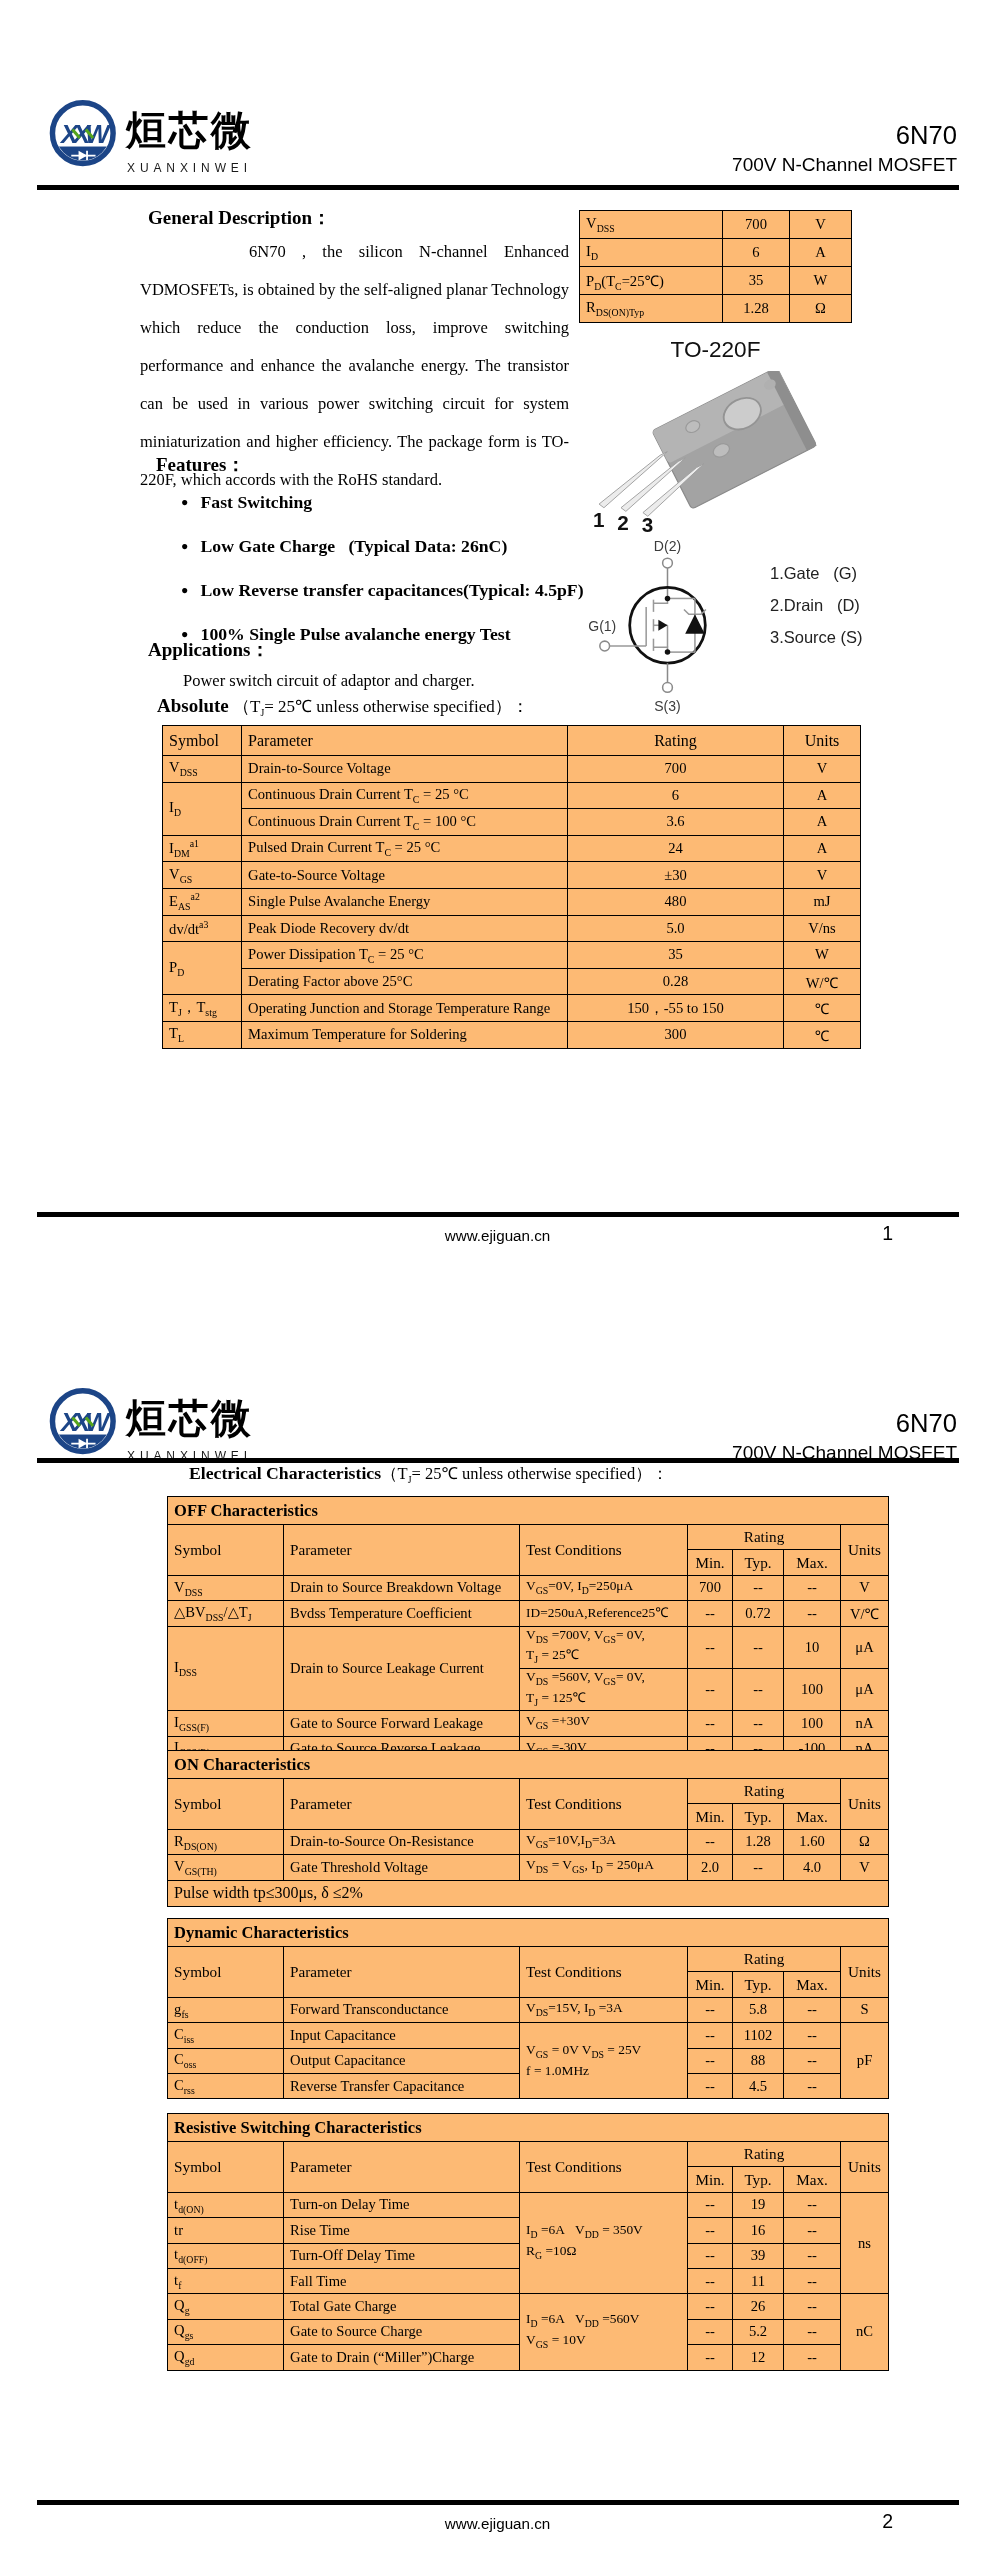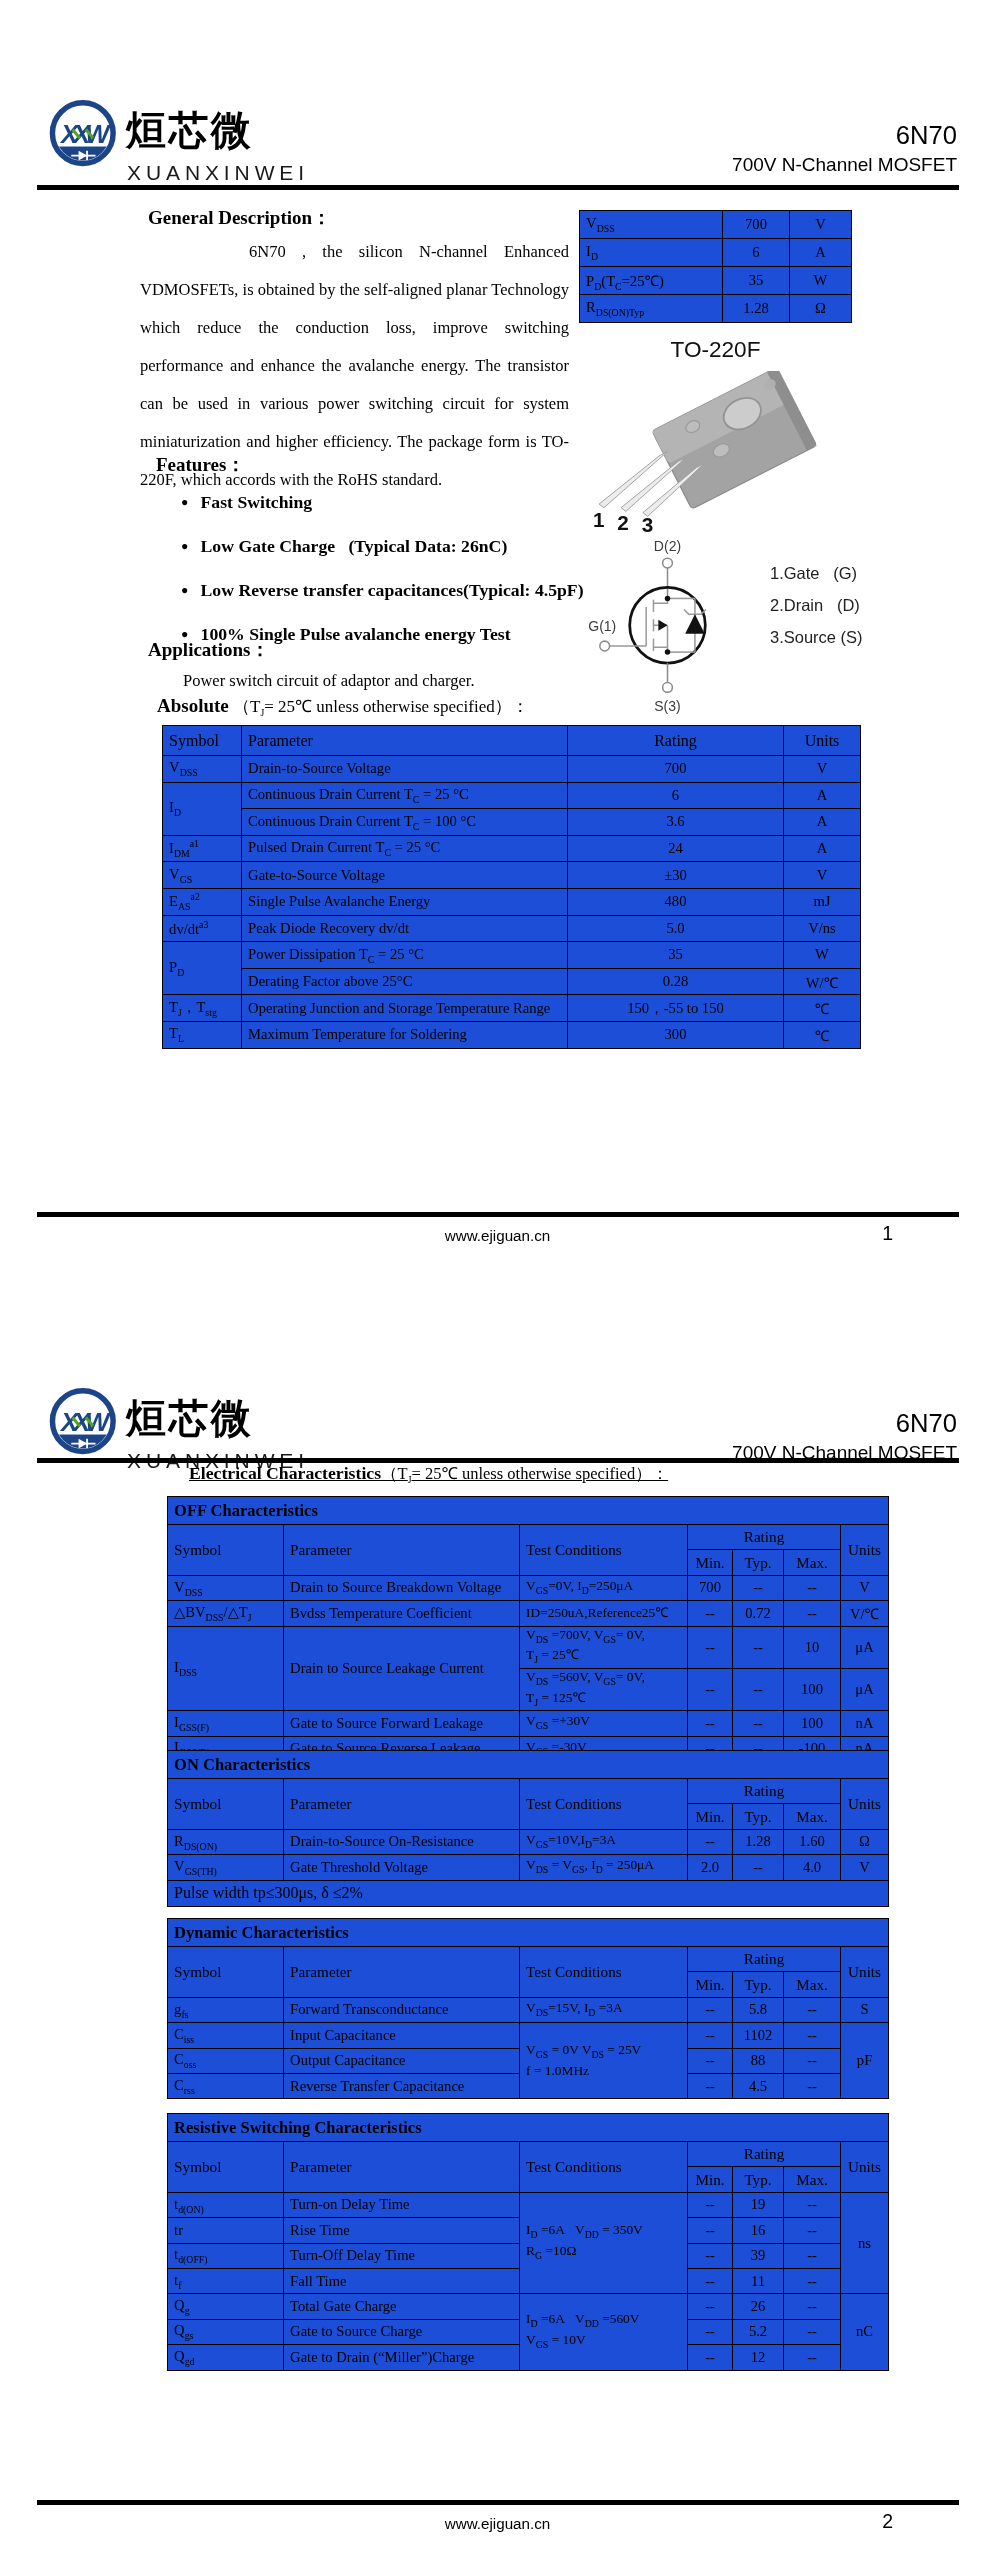--- a/index.html
+++ b/index.html
@@ -4,60 +4,60 @@
 <style>
   html,body{margin:0;padding:0;background:#ffffff;}
   body{width:995px;height:2576px;position:relative;font-family:"Liberation Serif",serif;color:#000;}
   .page{position:absolute;left:0;width:995px;height:1288px;background:#fff;overflow:hidden;}
   #page1{top:0;} #page2{top:1288px;}
 
   
   .logo-wrap{position:absolute;left:48px;top:98px;width:342px;height:104px;}
   .logo-svg{position:absolute;left:0;top:0;}
   .brand-cn{position:absolute;left:78px;top:4.9px;font-family:"DejaVu Sans",sans-serif;font-weight:bold;font-size:40px;letter-spacing:2.4px;color:#000;}
-  .brand-en{position:absolute;left:79px;top:63px;font-family:"Liberation Sans",sans-serif;font-size:21px;letter-spacing:4.9px;color:#1a1a1a;}
+  .brand-en{position:absolute;left:79px;top:63px;font-family:"Liberation Sans",sans-serif;font-size:12px;letter-spacing:4.9px;color:#1a1a1a;}
   .part-no{position:absolute;right:38px;top:121px;font-family:"Liberation Sans",sans-serif;font-size:25.6px;color:#000;}
   .subtitle{position:absolute;right:38px;top:154px;font-family:"Liberation Sans",sans-serif;font-size:19px;color:#000;}
   .hrule{position:absolute;left:37px;width:922px;height:4.9px;background:#000;top:185px;}
 
   
   .frule{position:absolute;left:37px;width:922px;height:4.9px;background:#000;top:1212px;}
   .fsite{position:absolute;left:0;width:995px;top:1227px;text-align:center;font-family:"Liberation Sans",sans-serif;font-size:15.2px;}
   .fpage{position:absolute;right:102px;top:1222px;font-family:"Liberation Sans",sans-serif;font-size:19.5px;}
 
   
   .sec-title{position:absolute;font-weight:bold;font-size:19px;}
   .gd-body{position:absolute;left:140px;top:233px;width:429px;font-size:16.5px;line-height:38px;text-align:justify;text-indent:109px;}
   .feat-list{position:absolute;left:181px;top:492px;list-style:none;margin:0;padding:0;}
   .feat-list li{height:44px;font-weight:bold;font-size:17.7px;white-space:nowrap;}
   .feat-list li .blt{display:inline-block;font-size:12.2px;vertical-align:1.8px;margin-right:12.2px;}
   .apps-body{position:absolute;left:183px;top:671px;font-size:16.5px;}
   .abs-head{position:absolute;left:157px;top:694px;font-size:17px;}
   .abs-head b{font-size:19px;}
 
   
-  table.dtab{border-collapse:collapse;table-layout:fixed;position:absolute;background:#1d4ed8;padding-left:9px;}
+  table.dtab{border-collapse:collapse;table-layout:fixed;position:absolute;background:#fdba74;padding-left:9px;}
   table.dtab td{border:1.2px solid #000;padding:0 6.1px;font-size:14.6px;overflow:hidden;}
   .abs-table{left:162px;top:725px;width:698px;border:1.8px solid #000;}
   .abs-table td{height:25.6px;}
   .abs-table td.hd{height:29px;font-size:16px;}
   .sum-table{left:579px;top:210px;width:273px;border:1.8px solid #000;}
   .sum-table td{height:27px;font-size:16.5px;}
   td.c{text-align:center;padding:0 1.2px;}
   td.sym{font-size:16px;}
   sup{font-size:9.8px;} sub{font-size:9.8px;}
 
   .to220-title{position:absolute;left:579px;top:337px;width:273px;text-align:center;font-family:"Liberation Sans",sans-serif;font-size:22.6px;color:#111;}
   .pkg-svg{position:absolute;left:582px;top:371px;}
   .sym-svg{position:absolute;left:573px;top:535px;}
   .legend{position:absolute;left:770px;top:564px;font-family:"Liberation Sans",sans-serif;font-size:16.5px;color:#222;}
   .legend div{height:32px;}
 
   
-  .elec-head{position:absolute;left:189px;top:1461px;font-size:16.5px;text-decoration:underline;}
+  .elec-head{position:absolute;left:189px;top:1461px;font-size:16.5px;}
   .elec-head b{font-size:17.7px;}
   .etab{left:167px;width:721px;border:1.8px solid #000;}
   .etab td{height:24.4px;}
   .etab td.ttl{font-weight:bold;font-size:16.5px;height:27px;border-bottom-width:1.8px;}
   .etab td.hd{font-size:15.2px;}
   .etab td.tc{font-size:13.4px;line-height:16px;}
   .etab td.note{font-size:16px;height:25.6px;}
 </style>
 </head>
 <body>

